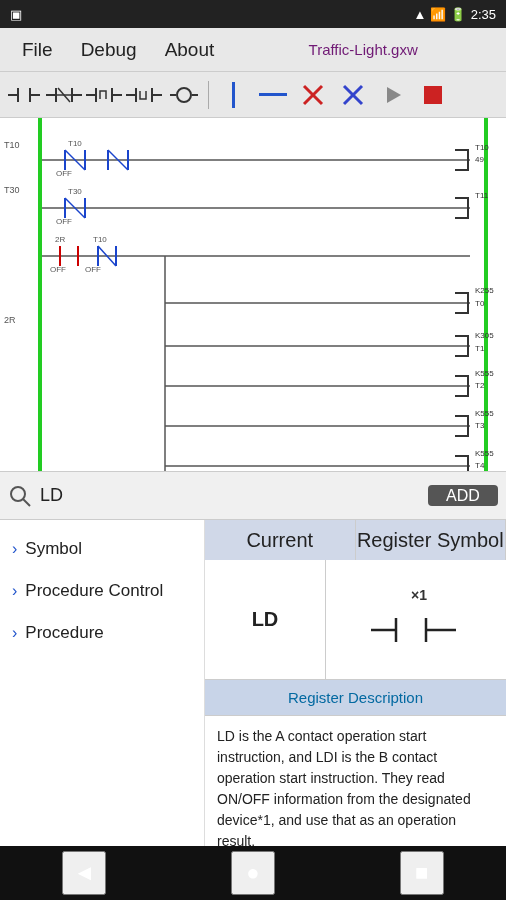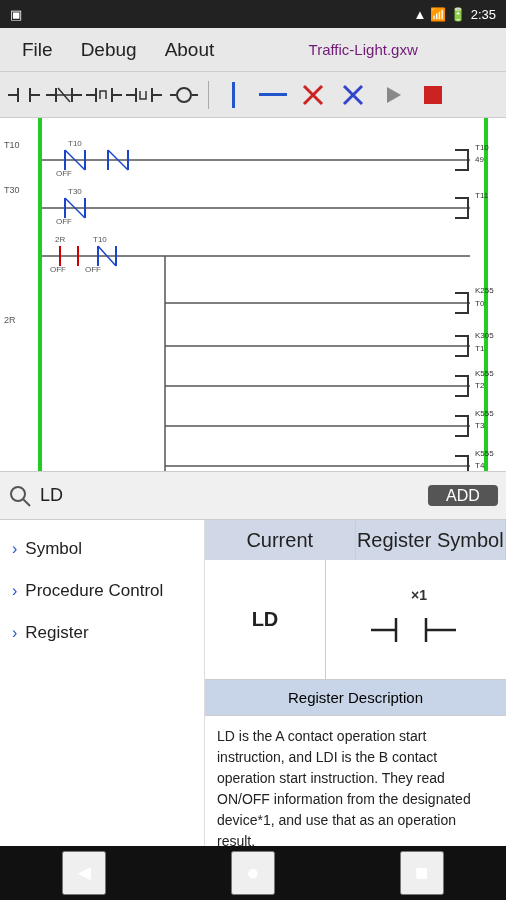--- a/index.html
+++ b/index.html
@@ -215,21 +215,21 @@
       justify-content: center;
     }
 
     .desc-header {
       background: #c8d4e8;
       height: 36px;
       display: flex;
       align-items: center;
       justify-content: center;
       font-size: 15px;
-      color: #000000;
+      color: #0369a1;
       border-bottom: 1px solid #ccc;
     }
     .desc-body {
       padding: 10px 12px;
       font-size: 14px;
       color: #222;
       line-height: 1.5;
       background: #fff;
     }
 
@@ -472,21 +472,21 @@
     <div class="nav-item">
       <span class="nav-chevron">›</span>
       <span class="nav-label">Symbol</span>
     </div>
     <div class="nav-item">
       <span class="nav-chevron">›</span>
       <span class="nav-label">Procedure Control</span>
     </div>
     <div class="nav-item">
       <span class="nav-chevron">›</span>
-      <span class="nav-label">Register</span>
+      <span class="nav-label">Procedure</span>
     </div>
   </div>
 
   <div id="right-content">
 
     <div class="content-header">
       <div class="content-header-cell">Current</div>
       <div class="content-header-cell">Register Symbol</div>
     </div>
 

